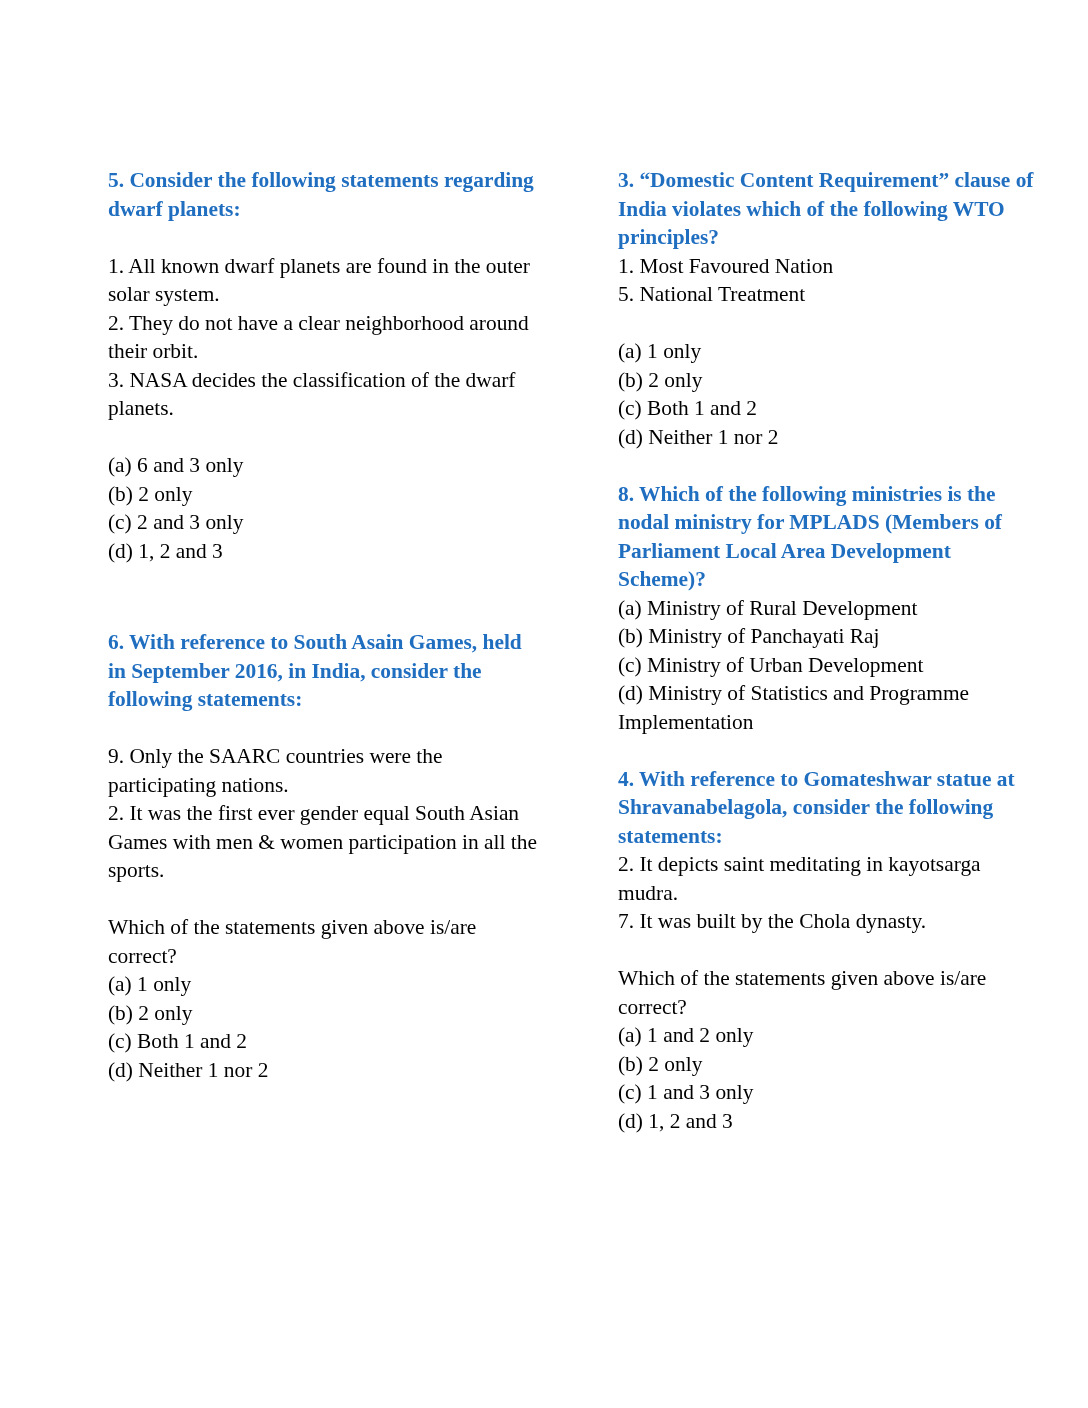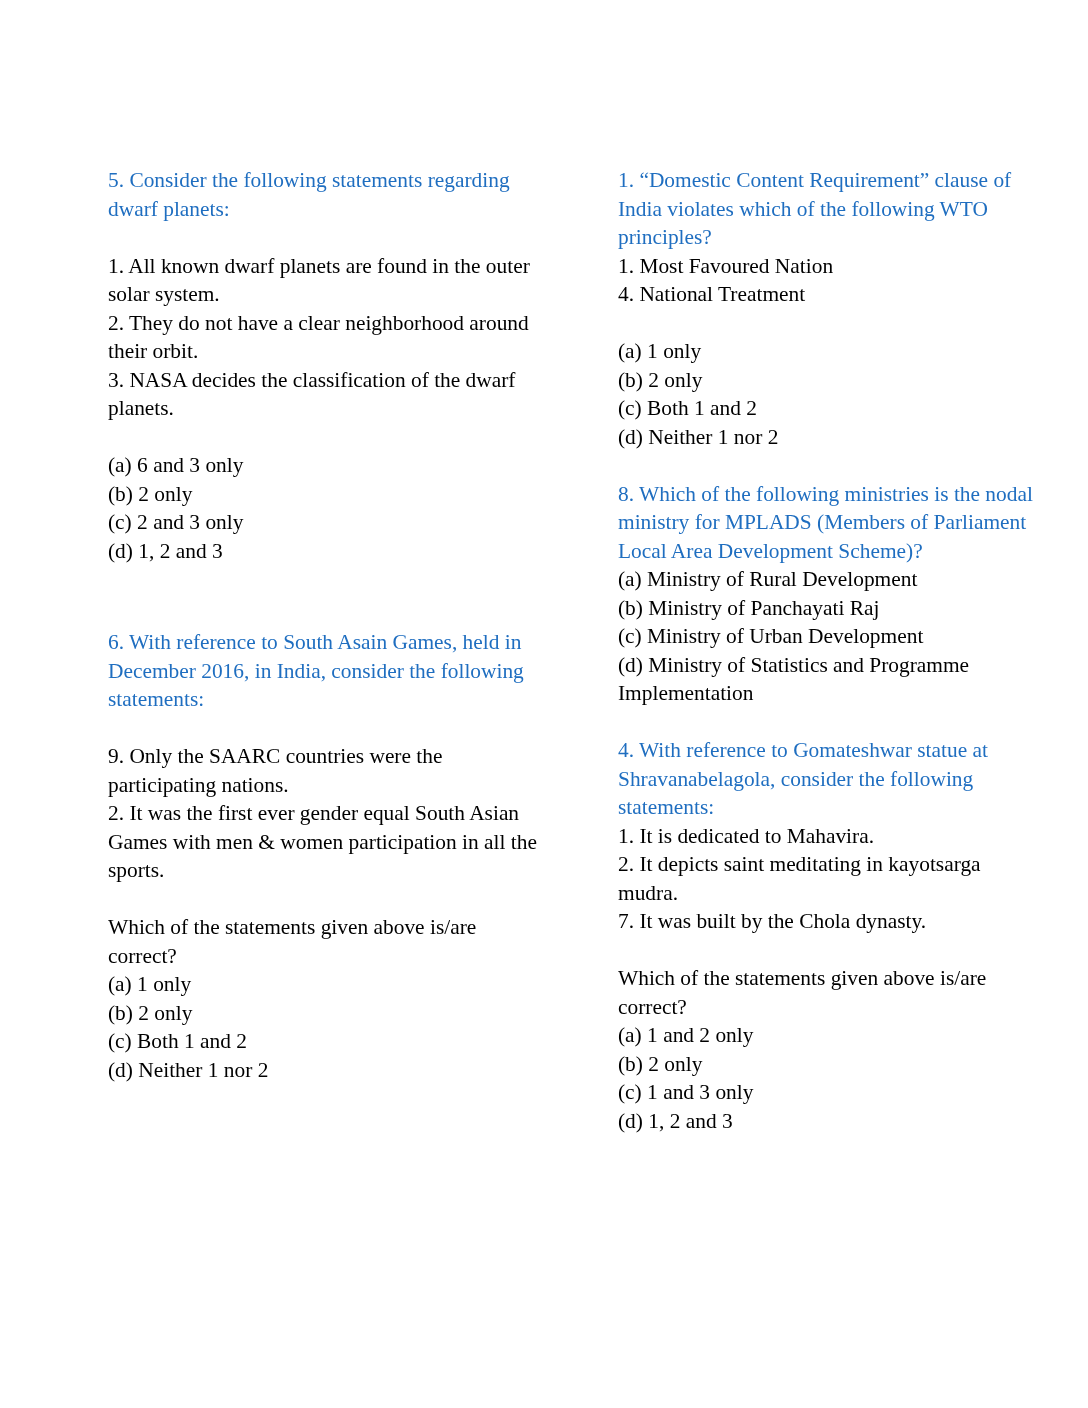--- a/index.html
+++ b/index.html
@@ -24,21 +24,21 @@
   .col {
     position: absolute;
     top: 166px;
     font-size: 21.4px;
     line-height: 28.5px;
   }
   .col-left  { left: 108px; width: 432px; }
   .col-right { left: 618px; width: 424px; }
   .q-heading {
     color: var(--heading-color);
-    font-weight: normal;
+    font-weight: bold;
   }
   .q-text { color: var(--body-color); }
   .gap-sm { height: 28.5px; }
   .gap-lg { height: 63px; }
 </style>
 </head>
 <body>
 
 <div class="page">
 
@@ -53,40 +53,40 @@
       <div class="gap-sm"></div>
       <p class="q-text">(a) 6 and 3 only</p>
       <p class="q-text">(b) 2 only</p>
       <p class="q-text">(c) 2 and 3 only</p>
       <p class="q-text">(d) 1, 2 and 3</p>
     </section>
 
     <div class="gap-lg"></div>
 
     <section class="question">
-      <p class="q-heading">6. With reference to South Asain Games, held in December 2016, in India, consider the following statements:</p>
+      <p class="q-heading">6. With reference to South Asain Games, held in September 2016, in India, consider the following statements:</p>
       <div class="gap-sm"></div>
       <p class="q-text">9. Only the SAARC countries were the participating nations.</p>
       <p class="q-text">2. It was the first ever gender equal South Asian Games with men &amp; women participation in all the sports.</p>
       <div class="gap-sm"></div>
       <p class="q-text">Which of the statements given above is/are correct?</p>
       <p class="q-text">(a) 1 only</p>
       <p class="q-text">(b) 2 only</p>
       <p class="q-text">(c) Both 1 and 2</p>
       <p class="q-text">(d) Neither 1 nor 2</p>
     </section>
 
   </div>
 
   <div class="col col-right">
 
     <section class="question">
-      <p class="q-heading">1. “Domestic Content Requirement” clause of India violates which of the following WTO principles?</p>
+      <p class="q-heading">3. “Domestic Content Requirement” clause of India violates which of the following WTO principles?</p>
       <p class="q-text">1. Most Favoured Nation</p>
-      <p class="q-text">4. National Treatment</p>
+      <p class="q-text">5. National Treatment</p>
       <div class="gap-sm"></div>
       <p class="q-text">(a) 1 only</p>
       <p class="q-text">(b) 2 only</p>
       <p class="q-text">(c) Both 1 and 2</p>
       <p class="q-text">(d) Neither 1 nor 2</p>
     </section>
 
     <div class="gap-sm"></div>
 
     <section class="question">
@@ -94,21 +94,20 @@
       <p class="q-text">(a) Ministry of Rural Development</p>
       <p class="q-text">(b) Ministry of Panchayati Raj</p>
       <p class="q-text">(c) Ministry of Urban Development</p>
       <p class="q-text">(d) Ministry of Statistics and Programme Implementation</p>
     </section>
 
     <div class="gap-sm"></div>
 
     <section class="question">
       <p class="q-heading">4. With reference to Gomateshwar statue at Shravanabelagola, consider the following statements:</p>
-      <p class="q-text">1. It is dedicated to Mahavira.</p>
       <p class="q-text">2. It depicts saint meditating in kayotsarga mudra.</p>
       <p class="q-text">7. It was built by the Chola dynasty.</p>
       <div class="gap-sm"></div>
       <p class="q-text">Which of the statements given above is/are correct?</p>
       <p class="q-text">(a) 1 and 2 only</p>
       <p class="q-text">(b) 2 only</p>
       <p class="q-text">(c) 1 and 3 only</p>
       <p class="q-text">(d) 1, 2 and 3</p>
     </section>
 

